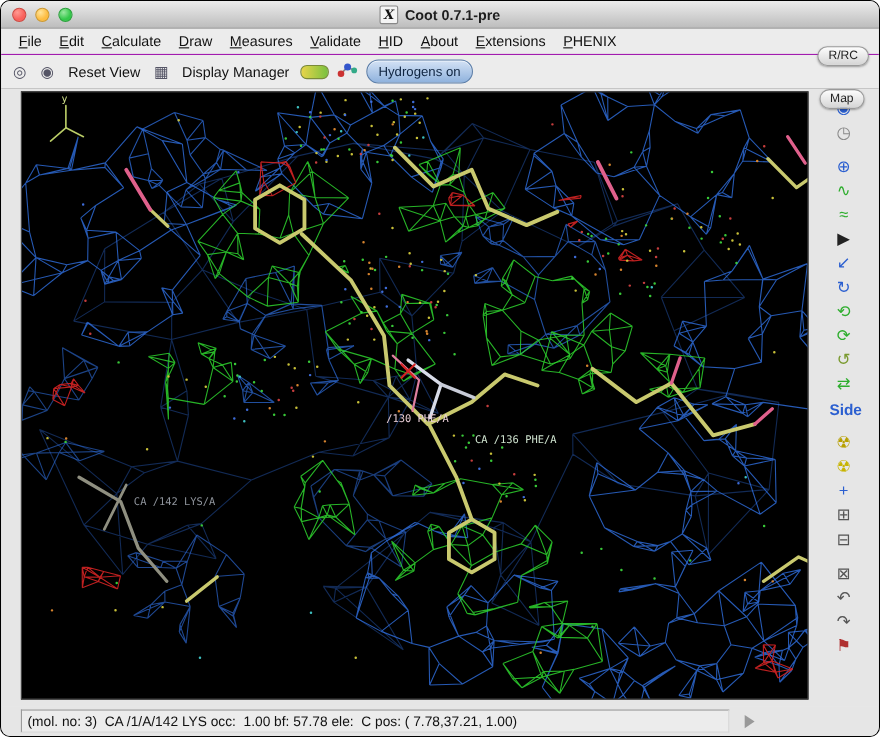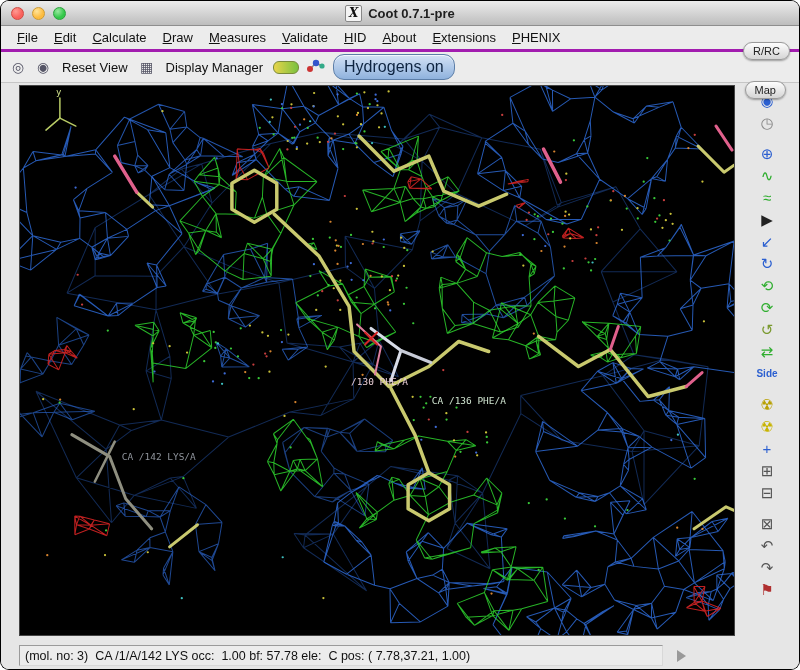--- a/index.html
+++ b/index.html
@@ -9,41 +9,41 @@
   
   .titlebar{height:24px;flex:none;background:linear-gradient(#ececec,#bdbdbd);border-bottom:1px solid #8e8e8e;display:flex;align-items:center;justify-content:center;position:relative;}
   .lights{position:absolute;left:10px;top:0;height:100%;display:flex;align-items:center;gap:8px;}
   .light{width:13px;height:13px;border-radius:50%;box-sizing:border-box;display:inline-block;}
   .light.red{background:radial-gradient(circle at 35% 30%,#ff9a92,#f9615c 60%);border:1px solid #ce4a42;}
   .light.yellow{background:radial-gradient(circle at 35% 30%,#ffe49a,#fdbc40 60%);border:1px solid #cd9a32;}
   .light.green{background:radial-gradient(circle at 35% 30%,#9ae8a0,#34c84a 60%);border:1px solid #2ba23c;}
   .title-wrap{display:flex;align-items:center;gap:6px;font-size:13px;font-weight:bold;color:#1e1e1e;}
   .xicon{width:15px;height:15px;background:#f4f4f4;border:1px solid #888;border-radius:2px;font-family:"DejaVu Serif",serif;font-style:italic;font-weight:bold;font-size:12px;line-height:14px;text-align:center;color:#111;}
   
-  .menubar{height:23px;flex:none;background:#ececec;border-bottom:3px solid #a21caf;display:flex;align-items:center;padding-left:8px;}
+  .menubar{height:23px;flex:none;background:#ececec;border-bottom:1px solid #a21caf;display:flex;align-items:center;padding-left:8px;}
   .menu-item{display:inline-block;padding:2px 8px;font-size:13px;color:#111;cursor:default;}
   .menu-item::first-letter{text-decoration:underline;}
   
   .toolbar{height:30px;flex:none;background:#ececec;border-bottom:1px solid #c6c6c6;display:flex;align-items:center;padding:0 8px;gap:7px;}
   .tico{font-size:14px;color:#556;width:18px;text-align:center;cursor:pointer;}
   .tbtn{background:none;border:none;font-family:inherit;font-size:13px;color:#111;padding:2px 3px;cursor:pointer;text-align:right;}
   .capsule{width:24px;height:11px;border-radius:6px;background:linear-gradient(90deg,#e8d44a,#79c13f);border:1px solid #7a8a3a;display:inline-block;cursor:pointer;}
   .molsvg{display:inline-block;cursor:pointer;}
-  .toggle{border-radius:11px;padding:3px 10px;background:linear-gradient(#d4e2f5,#8fb2dd);border:1px solid #5c7ea8;box-shadow:inset 0 1px 0 rgba(255,255,255,.7);font-family:inherit;font-size:16px;color:#0e2440;cursor:pointer;}
+  .toggle{border-radius:11px;padding:3px 10px;background:linear-gradient(#d4e2f5,#8fb2dd);border:1px solid #5c7ea8;box-shadow:inset 0 1px 0 rgba(255,255,255,.7);font-family:inherit;font-size:12px;color:#0e2440;cursor:pointer;}
   
   .floatbtn{position:absolute;font-family:inherit;font-size:11px;padding:2px 9px;border-radius:10px;background:linear-gradient(#fdfdfd,#d5d5d5);border:1px solid #9a9a9a;box-shadow:0 1px 2px rgba(0,0,0,.35);color:#222;cursor:pointer;z-index:20;}
   .rrc{top:42px;right:10px;margin-left:24px;}
   .map{top:81px;right:14px;margin-left:44px;}
   
   .content{flex:1;display:flex;background:#e6e6e6;min-height:0;}
   .canvas-wrap{width:716px;flex:none;margin:2px 0 6px 18px;position:relative;background:#000;border:1px solid #444;box-sizing:border-box;cursor:crosshair;}
   .canvas-wrap svg{position:absolute;inset:0;width:100%;height:100%;}
   .right-toolbar{flex:1;display:flex;flex-direction:column;align-items:center;padding-top:8px;gap:2px;overflow:hidden;}
   .rt-icon{width:26px;height:20px;line-height:20px;text-align:center;font-size:15px;cursor:pointer;border-radius:3px;}
-  .rt-icon.small{font-size:10px;font-weight:bold;}
+  .rt-icon.small{font-size:14px;font-weight:bold;}
   .rt-icon.gap{margin-top:9px;}
   
   .statusrow{height:27px;flex:none;background:#e6e6e6;display:flex;align-items:center;padding-left:18px;box-sizing:border-box;}
   .statusbar{width:644px;flex:none;height:21px;line-height:20px;background:#ececec;border:1px solid;border-color:#9a9a9a #d8d8d8 #d8d8d8 #9a9a9a;font-size:12.5px;color:#111;padding-left:5px;box-sizing:border-box;white-space:pre;overflow:hidden;}
   .grip{margin-left:14px;width:0;height:0;border-top:6px solid transparent;border-bottom:6px solid transparent;border-left:9px solid #999;cursor:pointer;}
 </style>
 </head>
 <body>
 
 <div class="window">

